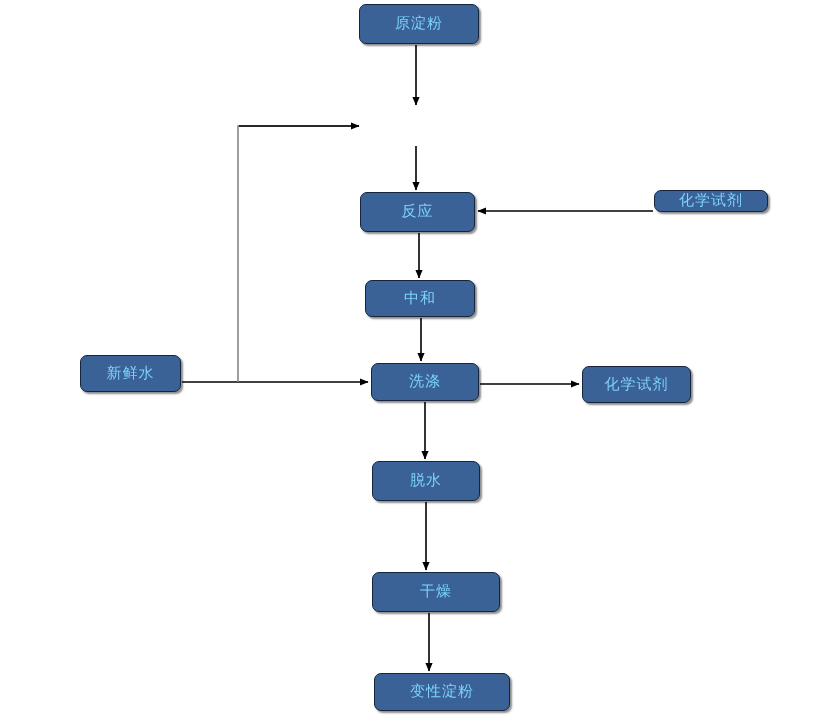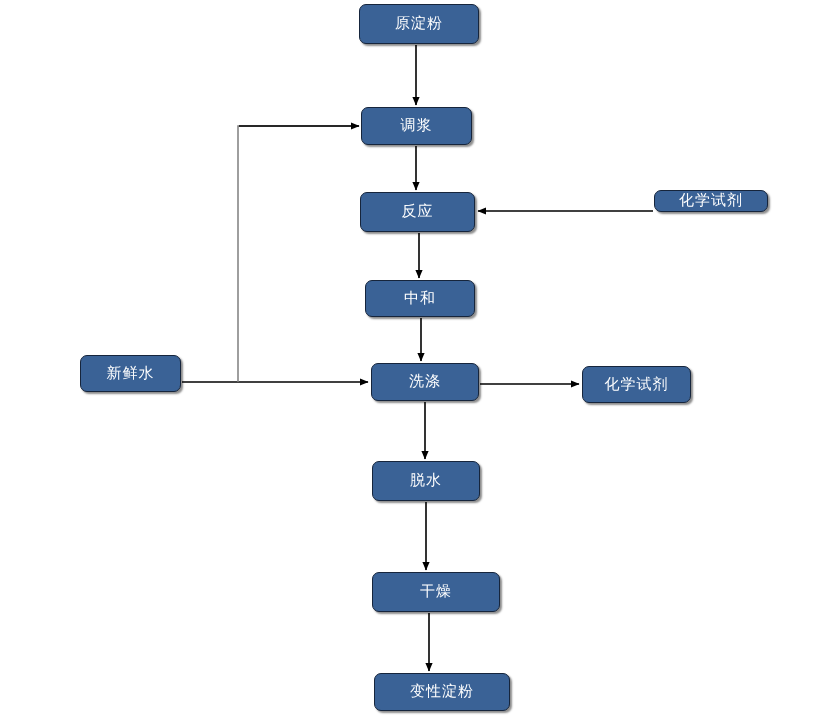--- a/index.html
+++ b/index.html
@@ -28,21 +28,21 @@
   }
   .node {
     position: absolute;
     box-sizing: border-box;
     display: flex;
     align-items: center;
     justify-content: center;
     background: #3a6296;
     border: 1px solid #16253c;
     border-radius: 7px;
-    color: #ffffff;
+    color: #7dd3fc;
     font-size: 15px;
     line-height: 1;
     letter-spacing: 1px;
     text-align: center;
     box-shadow: 2px 2px 2px rgba(0,0,0,0.45);
     white-space: nowrap;
     z-index: 2;
   }
   .node-label {
     display: block;
@@ -82,23 +82,20 @@
     <line x1="429" y1="613" x2="429" y2="671" stroke="#000000" stroke-width="1.6" marker-end="url(#arrowhead)"></line>
 
     <path d="M238,382 L238,126 L359,126" fill="none" stroke="#7f7f7f" stroke-width="1.5"></path>
     <line x1="239" y1="126" x2="359" y2="126" stroke="#000000" stroke-width="1.6" marker-end="url(#arrowhead)"></line>
   </svg>
 
   <div class="node" style="left:359px; top:4px; width:120px; height:40px;">
     <span class="node-label">原淀粉</span>
   </div>
 
-  <div class="node" style="left:361px; top:107px; width:111px; height:38px;">
-    <span class="node-label">调浆</span>
-  </div>
 
   <div class="node" style="left:360px; top:192px; width:115px; height:40px;font-family:Liberation Serif, serif;">
     <span class="node-label">反应</span>
   </div>
 
   <div class="node" style="left:654px; top:190px; width:114px; height:22px;">
     <span class="node-label">化学试剂</span>
   </div>
 
   <div class="node" style="left:365px; top:280px; width:110px; height:37px;justify-content:center;">

